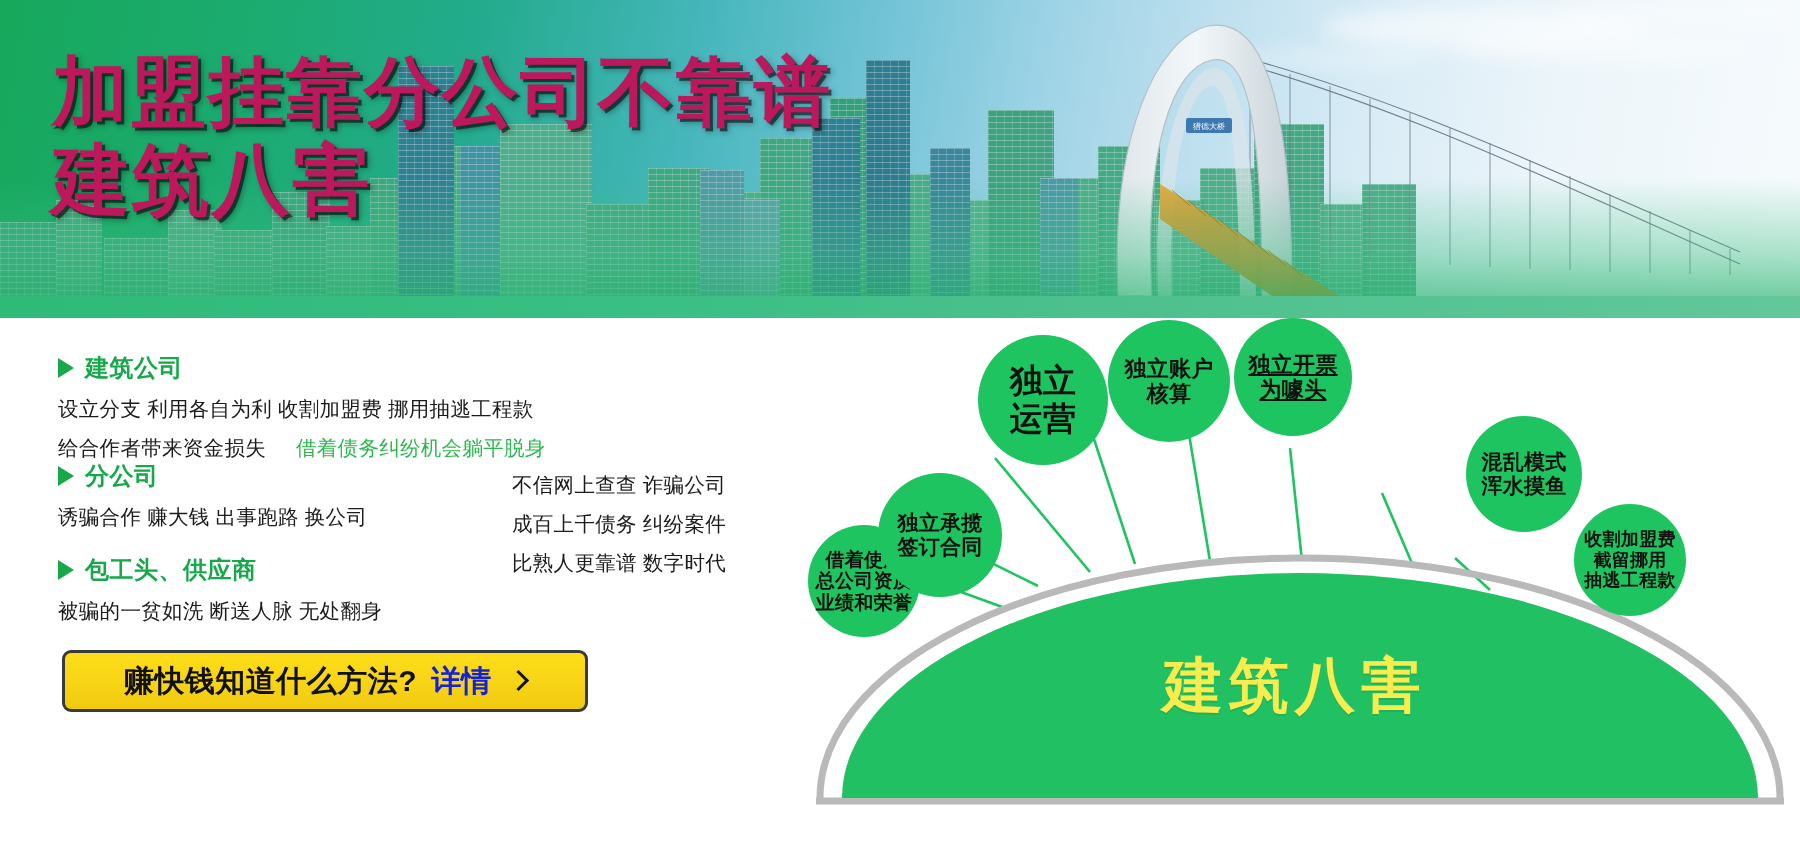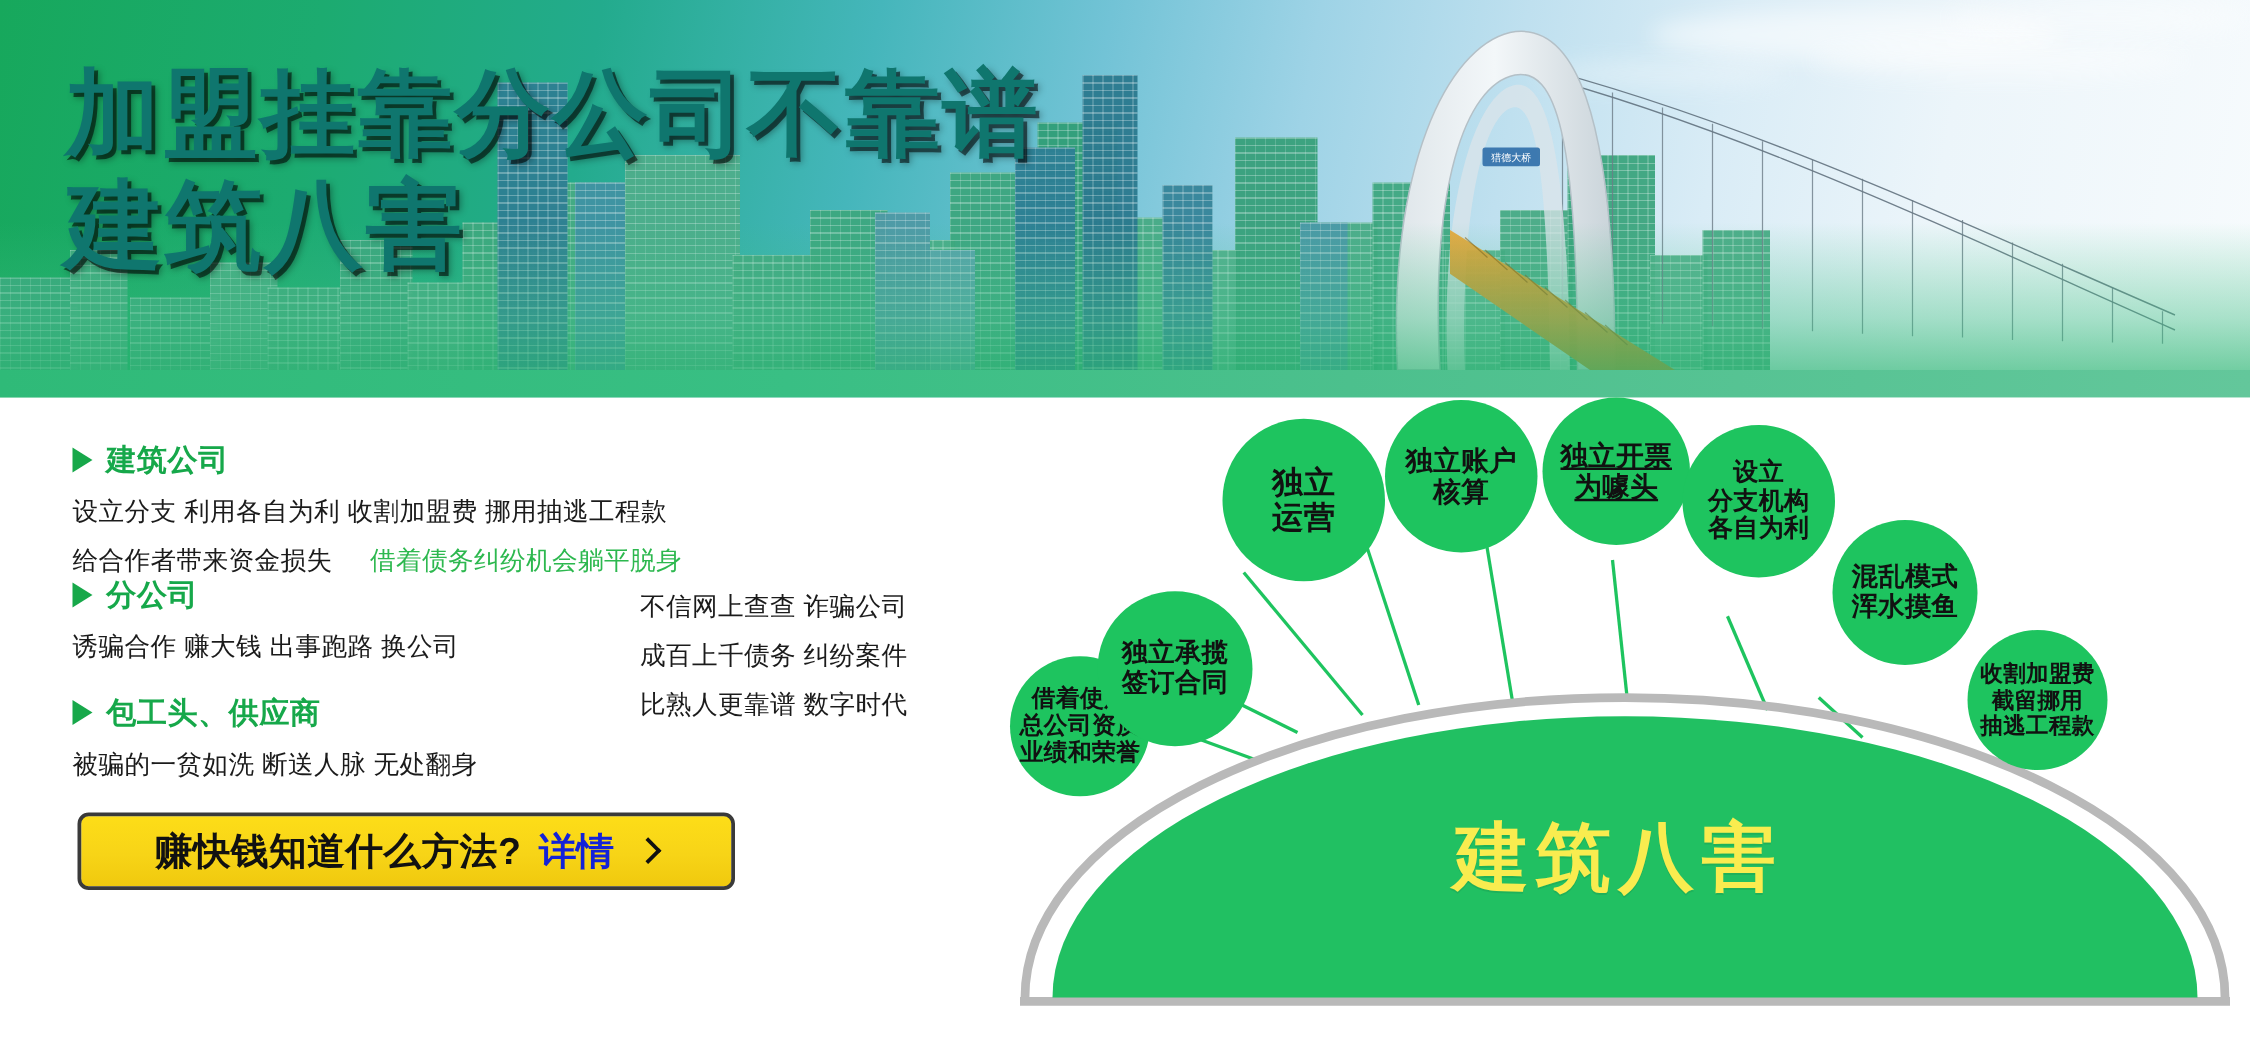--- a/index.html
+++ b/index.html
@@ -60,21 +60,21 @@
       repeating-linear-gradient(to bottom, rgba(255,255,255,.30) 0 1px, rgba(0,0,0,0) 1px 6px),
       repeating-linear-gradient(to right, rgba(255,255,255,.18) 0 1px, rgba(0,0,0,0) 1px 8px);
   }
 
   
   .bridge { position:absolute; right:0; bottom:22px; width:760px; height:282px; }
 
   
   .hero-titles { position:absolute; left:52px; top:52px; z-index:6; }
   .hero-title-1, .hero-title-2 {
-    color:#0f766e; font-weight:700; letter-spacing:2px; line-height:1.06;
+    color:#be185d; font-weight:700; letter-spacing:2px; line-height:1.06;
     text-shadow:
        3px 3px 0 rgba(0,0,0,.55),
        4px 4px 6px rgba(0,0,0,.35);
     white-space:nowrap;
   }
   .hero-title-1 { font-size:76px; }
   .hero-title-2 { font-size:78px; margin-top:6px; }
 
   
   .left-pane { position:absolute; left:0; top:318px; width:800px; height:558px; }
@@ -387,43 +387,36 @@
         <div>总公司资质</div>
         <div>业绩和荣誉</div>
       </span>
     </div>
   <div class="bubble" id="b2" style="left: 88px; top: 155px; width: 124px; height: 124px; font-size: 21px;">
       <span>
         <div>独立承揽</div>
         <div>签订合同</div>
       </span>
     </div>
-  <div class="bubble" id="b3" style="left: 188px; top: 17px; width: 130px; height: 130px; font-size: 25px;">
+  <div class="bubble" id="b3" style="left: 188px; top: 17px; width: 130px; height: 130px; font-size: 33px;">
       <span>
         <div>独立</div>
         <div>运营</div>
       </span>
     </div>
   <div class="bubble" id="b4" style="left: 318px; top: 2px; width: 122px; height: 122px; font-size: 22px;">
       <span>
         <div>独立账户</div>
         <div>核算</div>
       </span>
     </div>
   <div class="bubble" id="b5" style="left: 444px; top: 0px; width: 118px; height: 118px; font-size: 22px; text-decoration: underline;">
       <span>
         <div>独立开票</div>
         <div>为噱头</div>
-      </span>
-    </div>
-  <div class="bubble" id="b6" style="left: 556px; top: 22px; width: 122px; height: 122px; font-size: 20px;">
-      <span>
-        <div>设立</div>
-        <div>分支机构</div>
-        <div>各自为利</div>
       </span>
     </div>
   <div class="bubble" id="b7" style="left: 676px; top: 98px; width: 116px; height: 116px; font-size: 21px;">
       <span>
         <div>混乱模式</div>
         <div>浑水摸鱼</div>
       </span>
     </div>
   <div class="bubble" id="b8" style="left: 784px; top: 186px; width: 112px; height: 112px; font-size: 18px;">
       <span>

